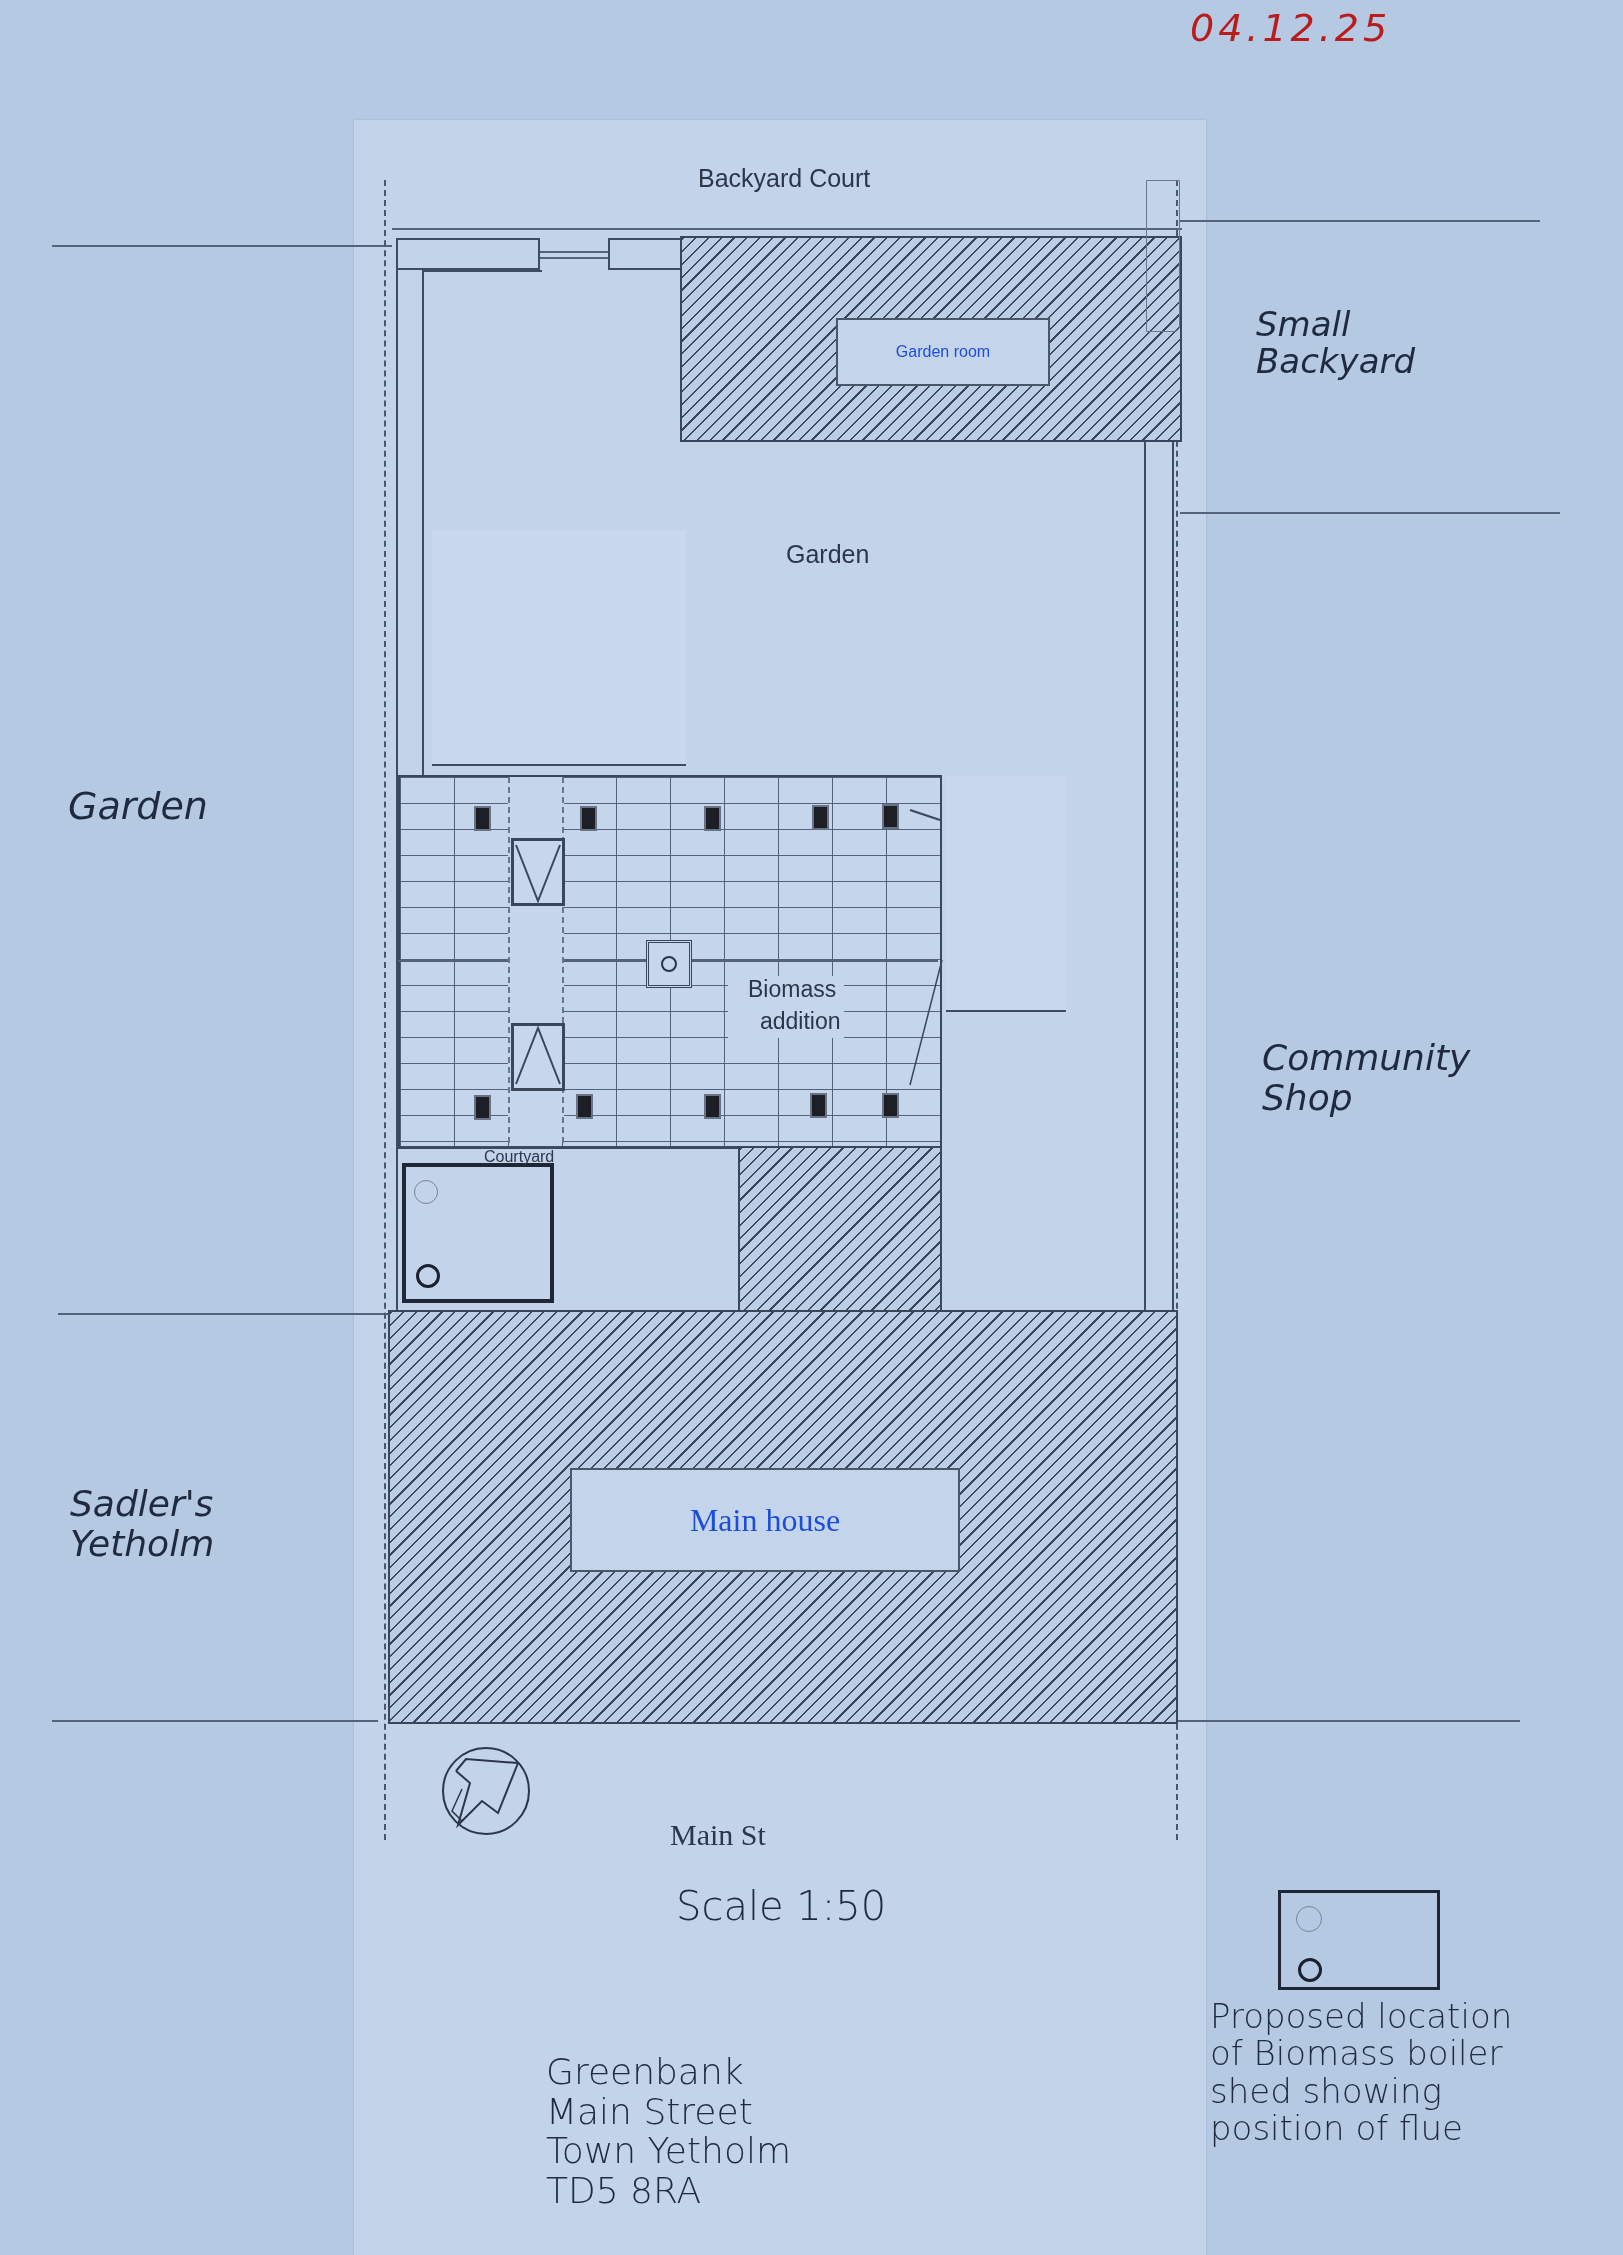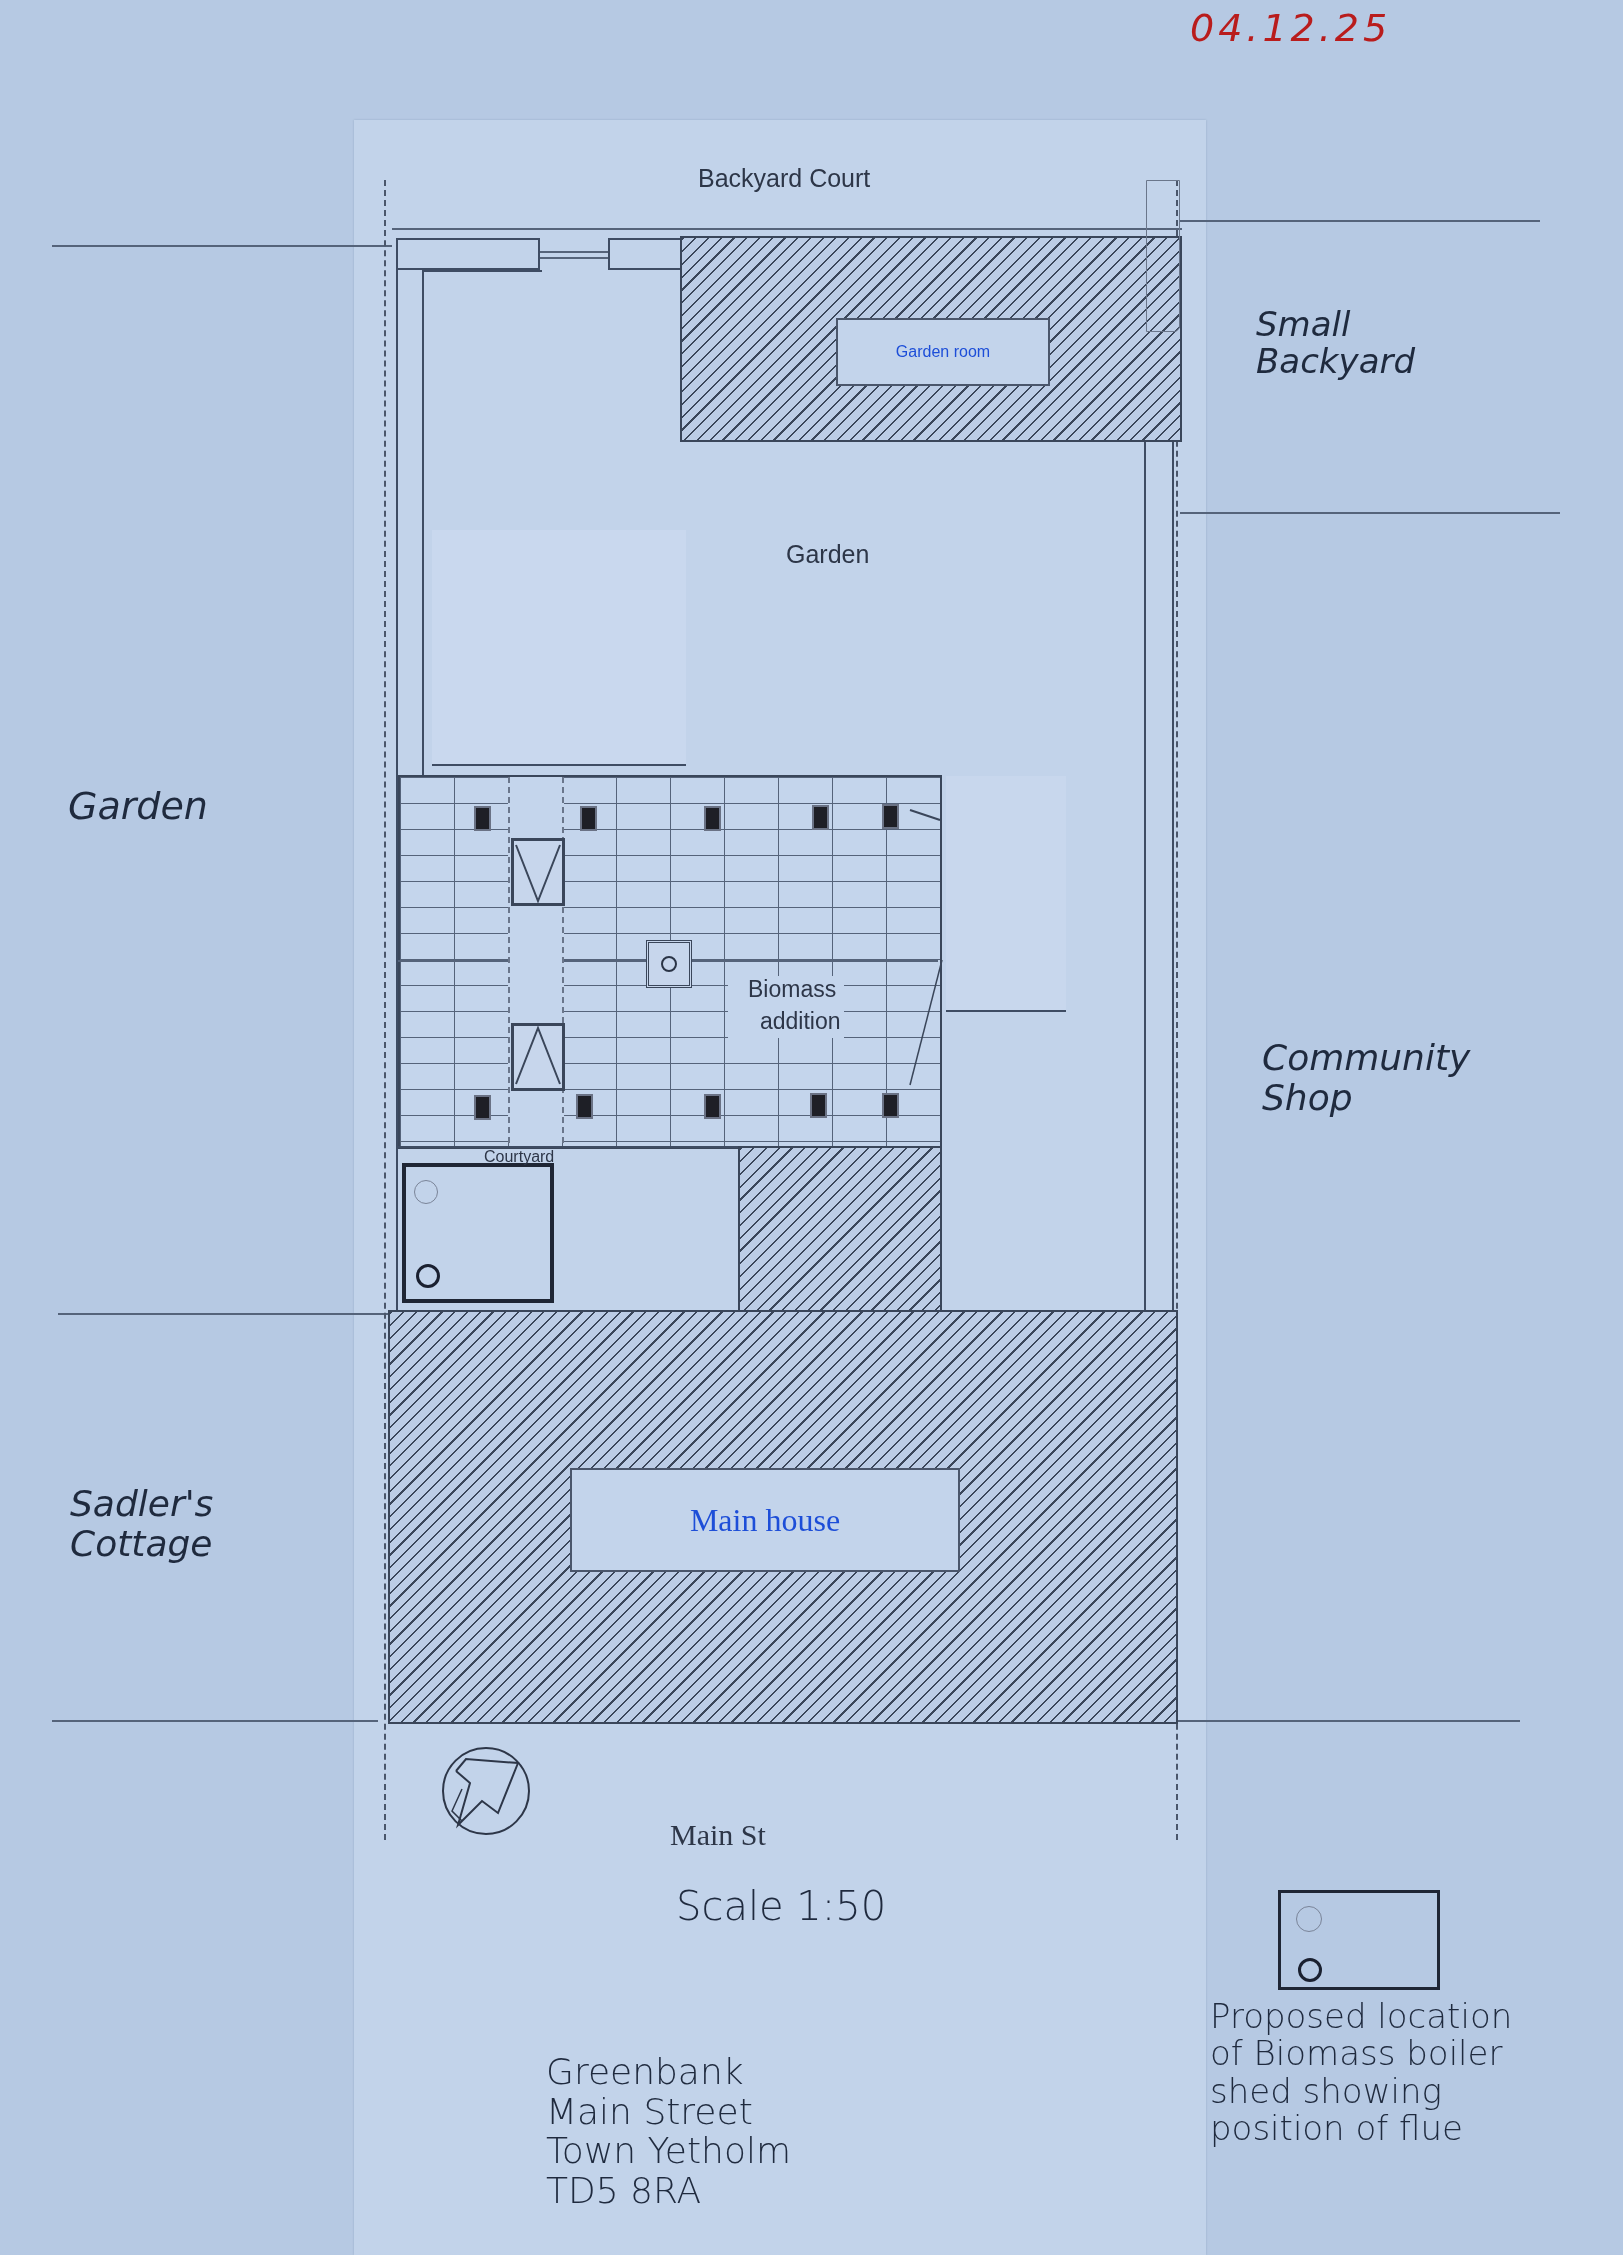--- a/index.html
+++ b/index.html
@@ -150,21 +150,21 @@
 
 <div class="printed" style="left:670px; top:1818px; font-size:30px; font-family:'Liberation Serif', serif;">Main St</div>
 <div class="hand" style="left:676px; top:1884px; font-size:40px; font-style:normal;">Scale 1:50</div>
 
 <div class="hand" style="left:1256px; top:306px; font-size:34px;">Small
 Backyard</div>
 <div class="hand" style="left:68px; top:786px; font-size:38px;">Garden</div>
 <div class="hand" style="left:1262px; top:1038px; font-size:36px;">Community
 Shop</div>
 <div class="hand" style="left:70px; top:1484px; font-size:36px;">Sadler's
-Cottage</div>
+Yetholm</div>
 
 <div class="abs" style="left:546px; top:2052px;">
   <div class="hand" style="position:relative; font-size:36px; font-style:normal;">Greenbank</div>
   <div class="hand" style="position:relative; font-size:36px; font-style:normal;">Main Street</div>
   <div class="hand" style="position:relative; font-size:36px; font-style:normal;">Town Yetholm</div>
   <div class="hand" style="position:relative; font-size:36px; font-style:normal;">TD5 8RA</div>
 </div>
 
 <div class="abs" style="left:1278px; top:1890px; width:162px; height:100px; border-left:3px solid #1f2635; border-top:3px solid #1f2635; border-right:3px solid #1f2635; border-bottom:3px solid #1f2635; box-sizing:border-box;"></div>
 <div class="circle" style="left:1296px; top:1906px; width:26px; height:26px; border:1.5px solid #7a8498;"></div>

